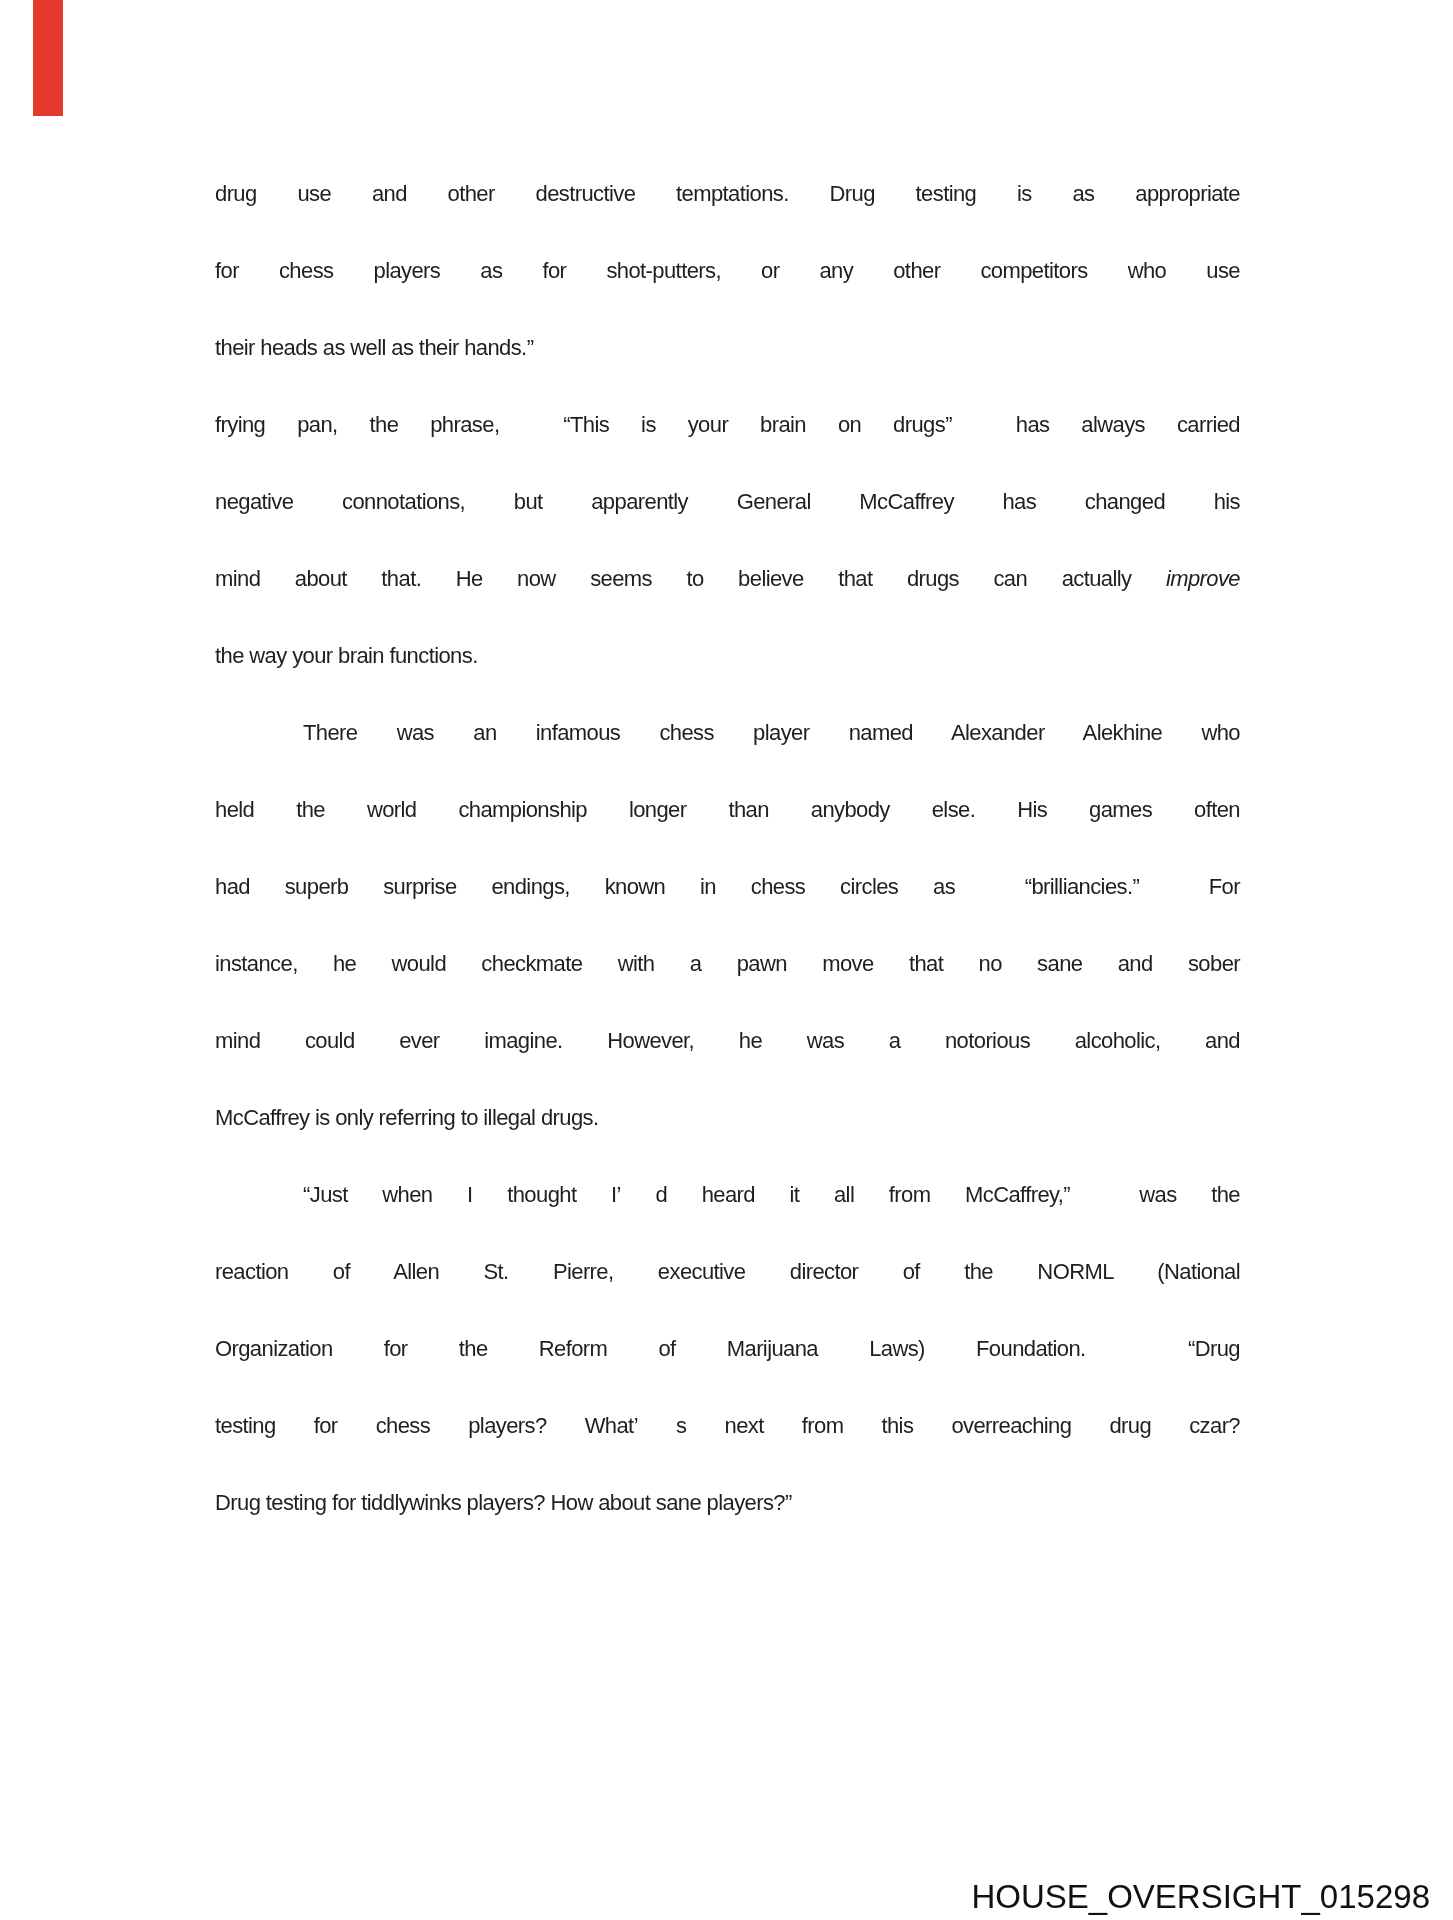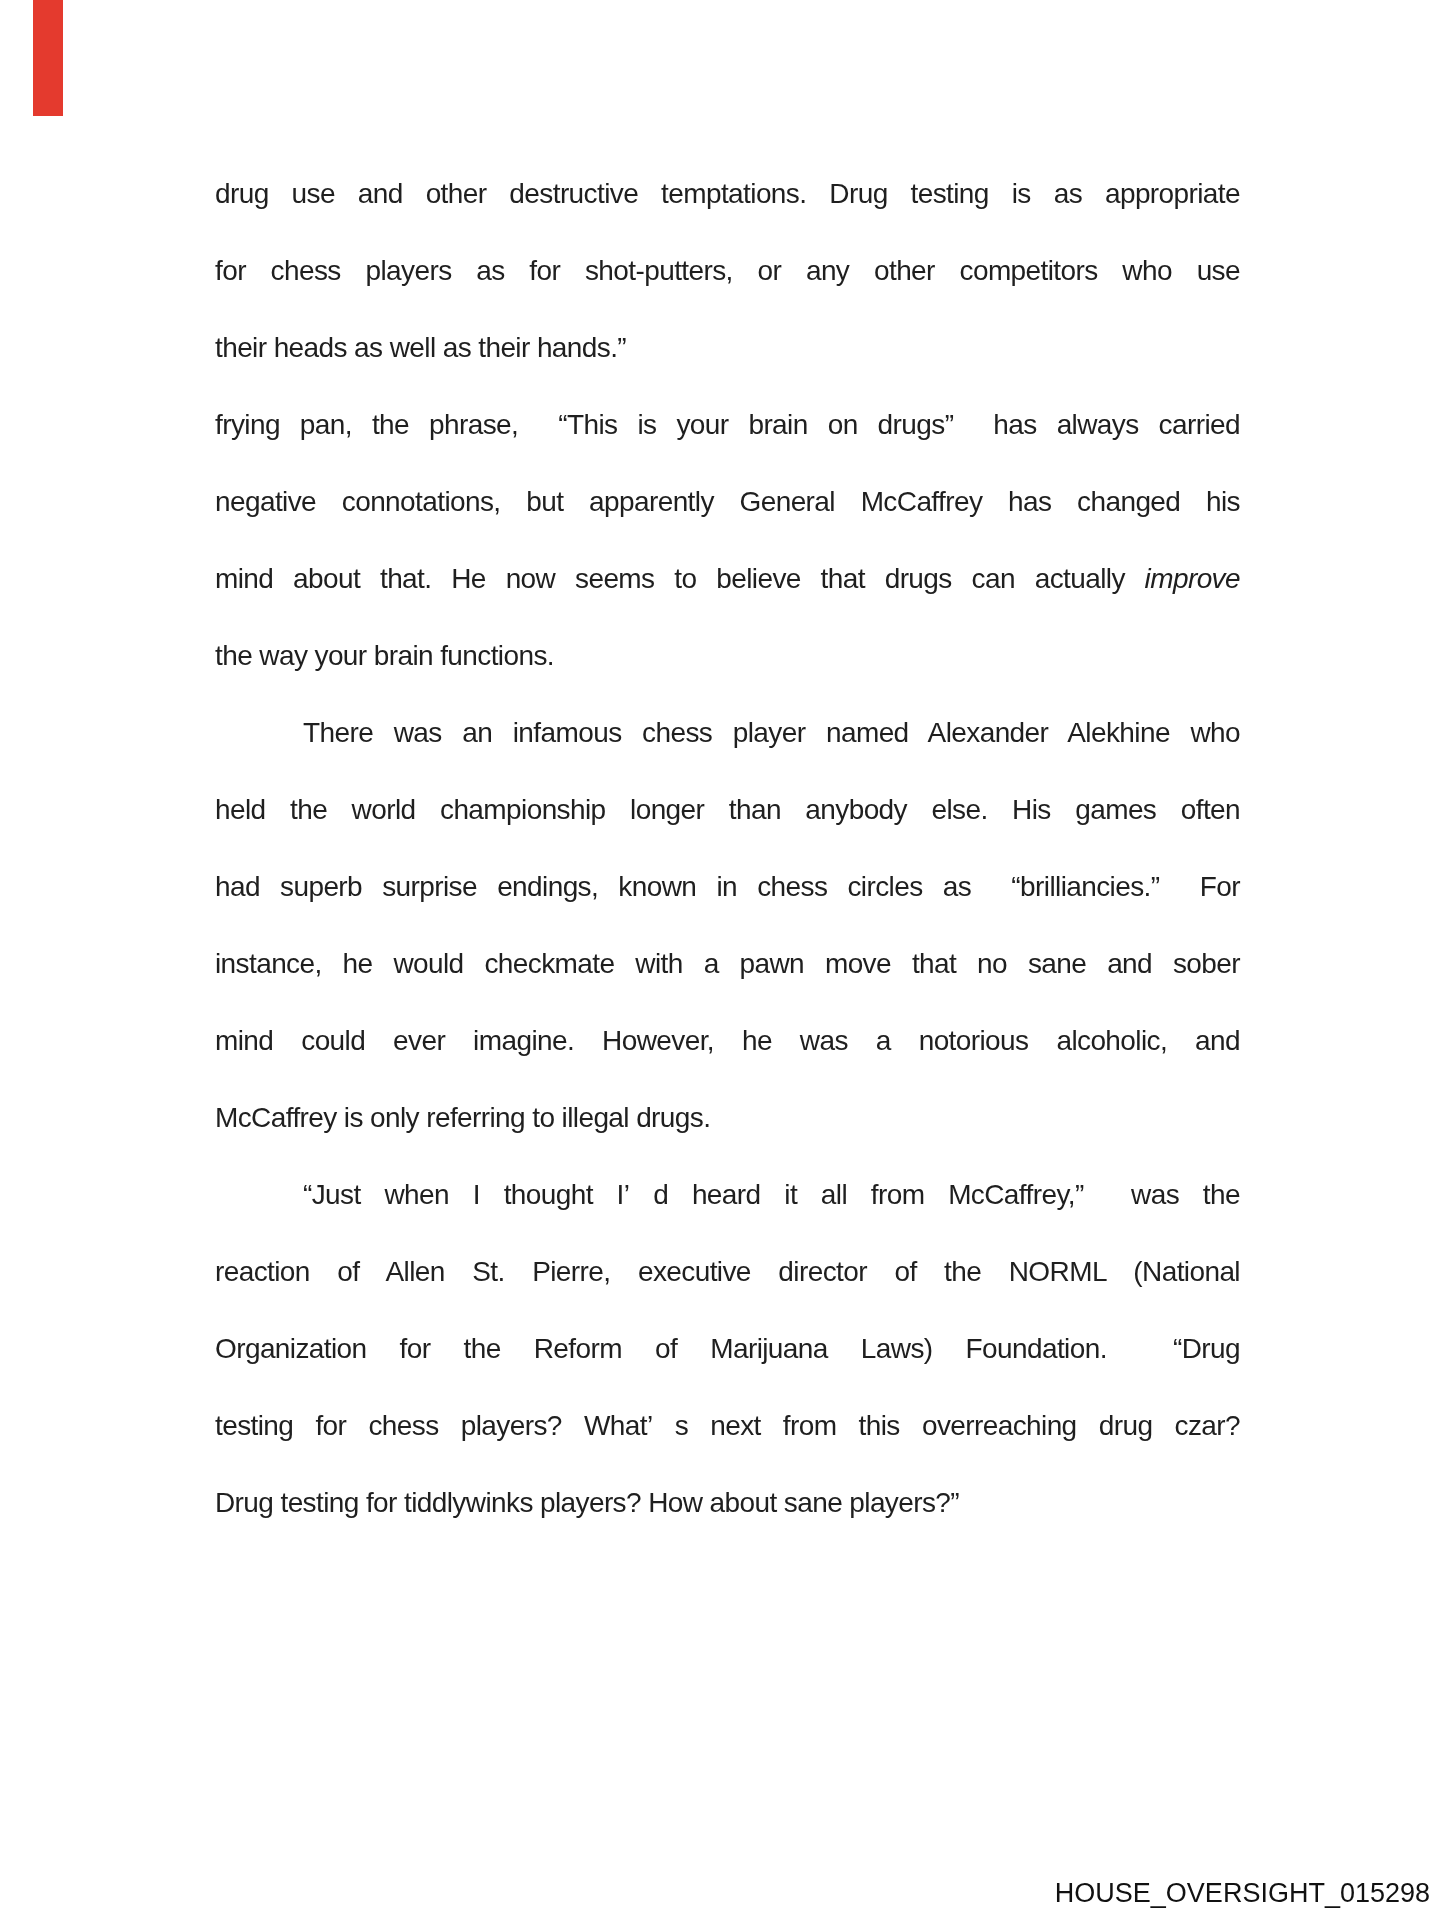--- a/index.html
+++ b/index.html
@@ -20,21 +20,21 @@
     left: 33px;
     top: 0;
     width: 30px;
     height: 116px;
   }
   .body-text {
     position: absolute;
     left: 215px;
     top: 155px;
     width: 1025px;
-    font-size: 28px;
+    font-size: 22px;
     line-height: 77px;
     letter-spacing: -0.6px;
     color: #1f1f1f;
   }
   .line {
     text-align: justify;
     text-align-last: justify;
     text-justify: inter-word;
     white-space: normal;
   }
@@ -45,21 +45,21 @@
   .line.indent {
     text-indent: 88px;
   }
   .line em {
     font-style: italic;
   }
   .bates {
     position: absolute;
     right: 23px;
     top: 1878px;
-    font-size: 27px;
+    font-size: 33px;
     letter-spacing: 0px;
     color: #111111;
     font-family: "Liberation Sans", sans-serif;
   }
 </style>
 </head>
 <body>
 
 <div class="page" style="background: rgb(255, 255, 255);">
   <div class="red-tab" style="background: rgb(228, 58, 46);"></div>

